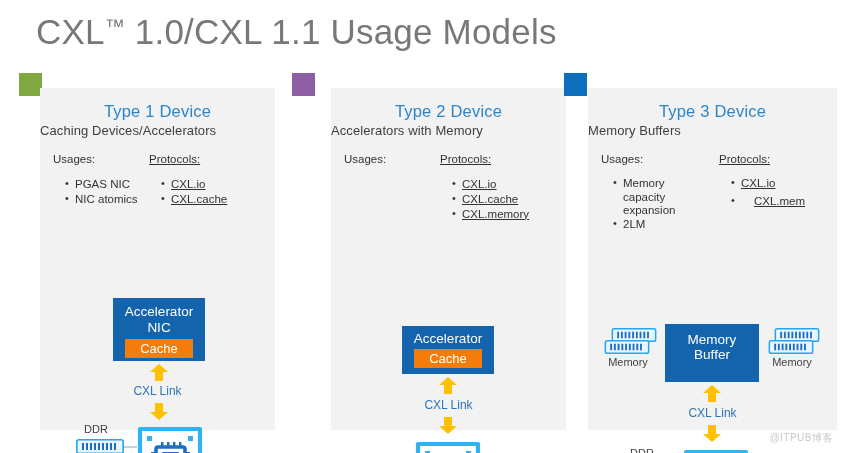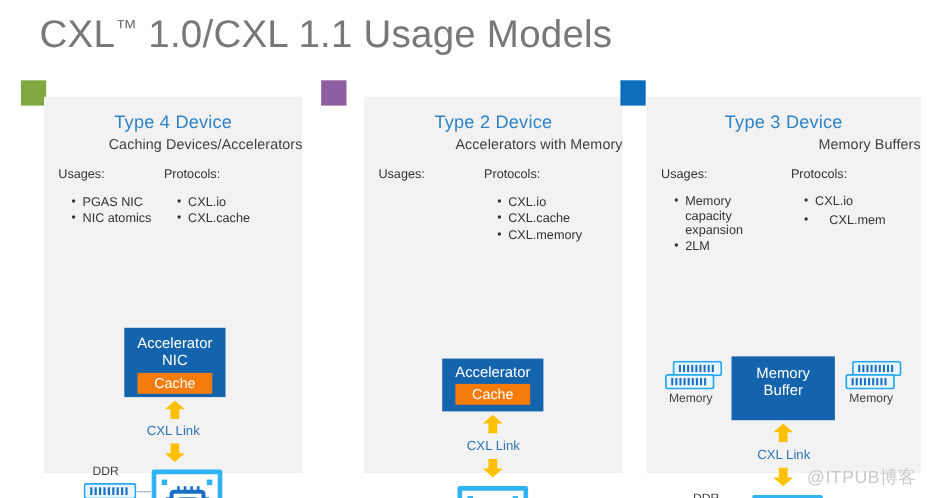--- a/index.html
+++ b/index.html
@@ -46,39 +46,39 @@
 
   .p-title{
     text-align:center;
     margin-top:14px;
     font-size:16.5px;
     color:#2e84c8;
     font-weight:400;
     letter-spacing:0.2px;
   }
   .p-sub{
-    text-align:right;
+    text-align:left;
     margin-top:2px;
     font-size:13px;
     color:#3f3f3f;
     letter-spacing:0.1px;
   }
 
   
   .cols{
     display:flex;
     margin-top:14px;
     padding:0 8px 0 13px;
     font-size:11.5px;
     color:#333333;
     line-height:14.2px;
   }
   .col{flex:0 0 auto;}
   .col.usages{width:96px;}
-  .col.protocols{width:110px;}
+  .col.protocols{width:110px;text-decoration:underline;}
   #panel-3 .col.usages{width:118px;}
   #panel-3 .col.protocols{width:110px;}
   .col-head{margin-bottom:1px;}
   .bullets{list-style:none;margin:11px;padding:0;}
   .bullets li{
     position:relative;
     padding-left:11px;
     margin-bottom:0.5px;
   }
   .bullets li:before{
@@ -130,36 +130,36 @@
     white-space:nowrap;
   }
 
   .dimm{position:absolute;}
   .cpu{position:absolute;}
 
   
   .watermark{
     position:absolute;
     right:14px;bottom:8px;
-    font-size:16px;
+    font-size:10px;
     color:#c9c9c9;
     letter-spacing:0.5px;
     white-space:nowrap;
   }
 </style>
 </head>
 <body>
 
 <div class="slide">
 
   <div class="title"><span>CXL</span><span class="tm">™</span><span> 1.0/CXL 1.1 Usage Models</span></div>
 
   <div class="accent" id="accent-1"></div>
   <div class="panel" id="panel-1">
-    <div class="p-title">Type 4 Device</div>
+    <div class="p-title">Type 1 Device</div>
     <div class="p-sub">Caching Devices/Accelerators</div>
 
     <div class="cols">
       <div class="col usages">
         <div class="col-head">Usages:</div>
         <ul class="bullets">
           <li>PGAS NIC</li>
           <li>NIC atomics</li>
         </ul>
       </div>

